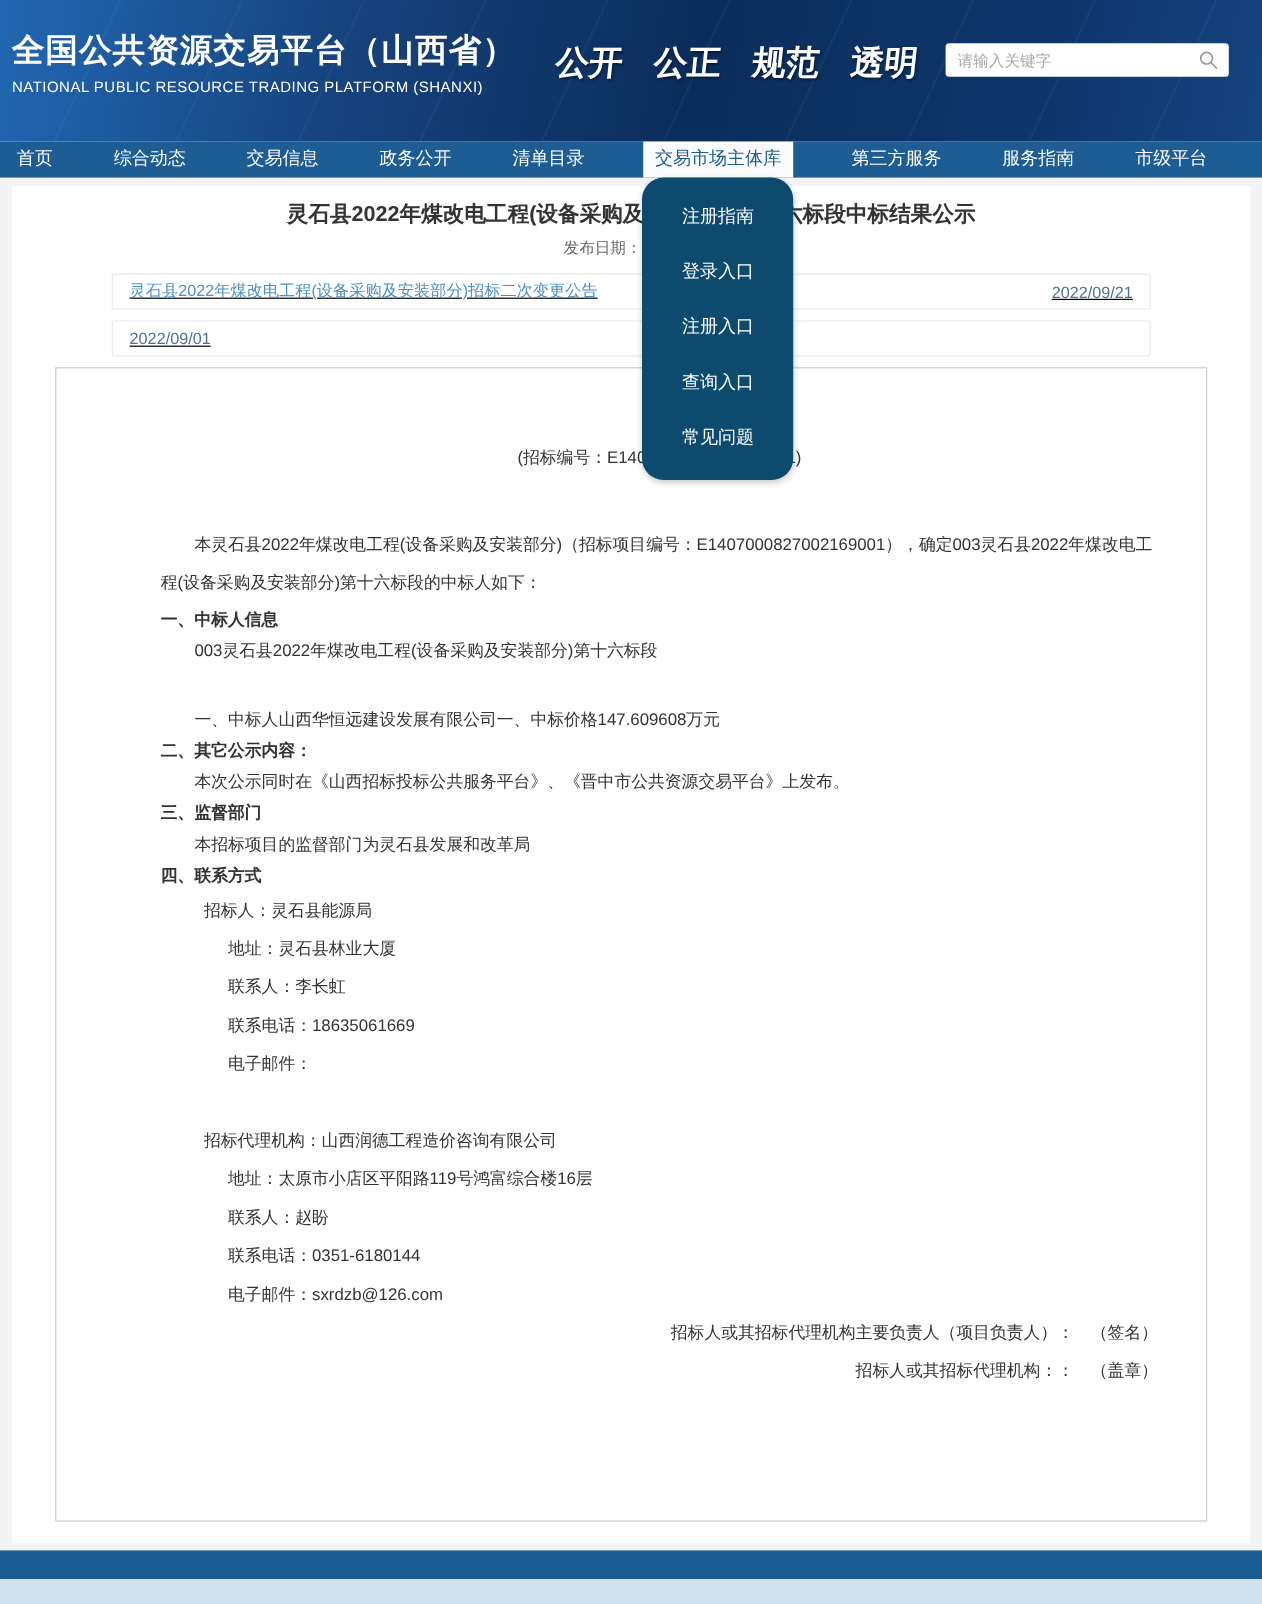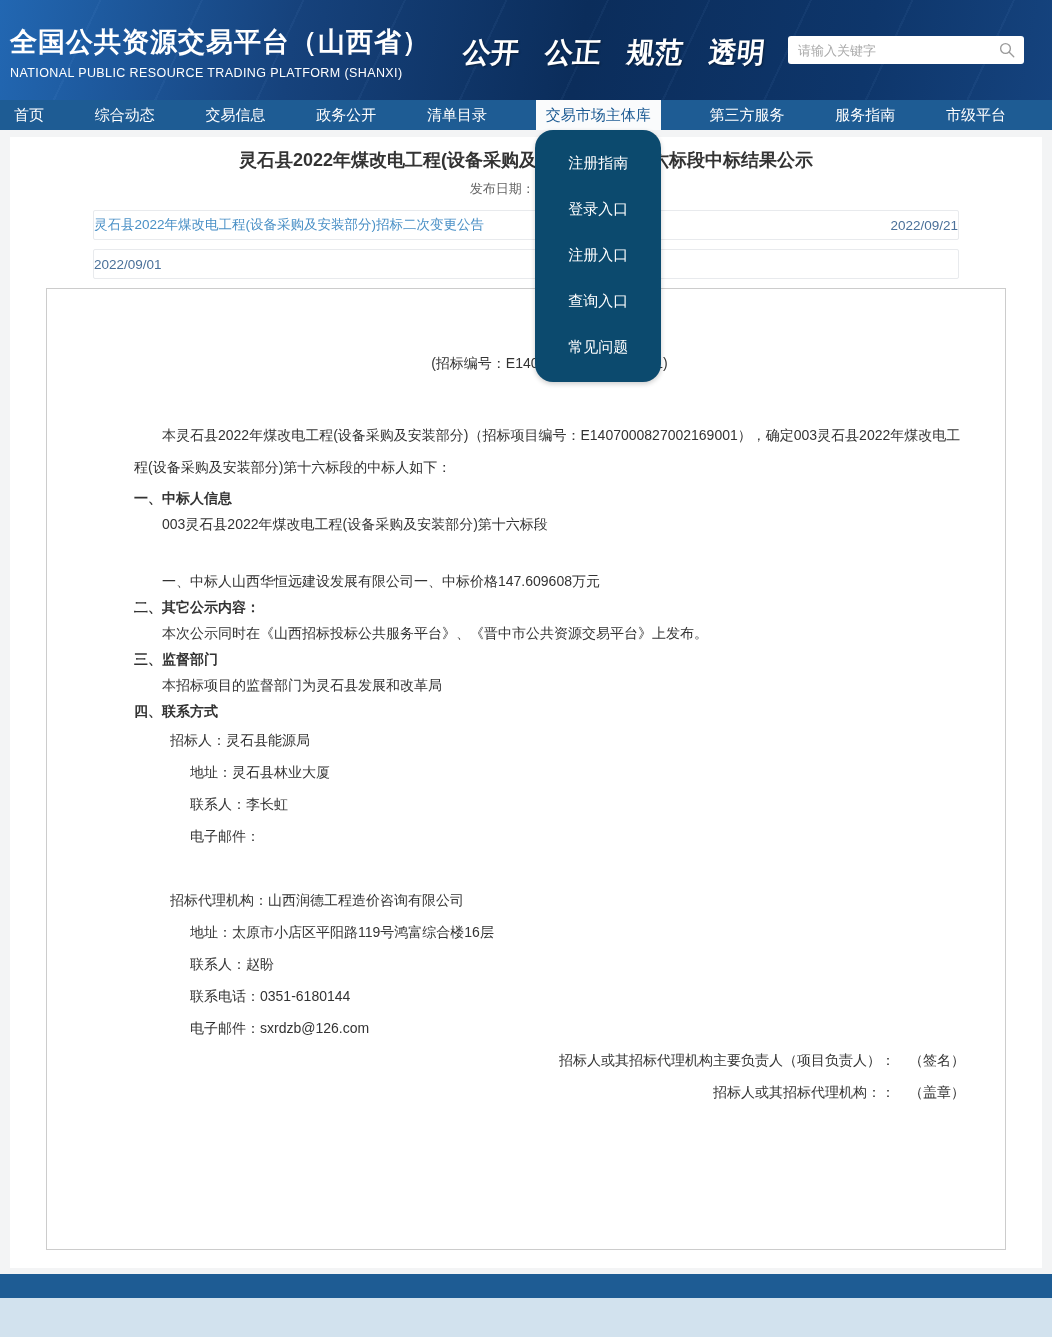--- a/index.html
+++ b/index.html
@@ -4,21 +4,21 @@
 <style>
   * { margin:0; padding:0; box-sizing:border-box; }
   html,body { width:1052px; }
   body {
     background:#f3f4f5;
     font-family:"Liberation Sans","DejaVu Sans",sans-serif;
     position:relative;
   }
   
   .top-header {
-    height:100px; position:relative; overflow:hidden;
+    height:118px; position:relative; overflow:hidden;
     background:
       repeating-linear-gradient(115deg, transparent 0 90px, rgba(140,190,255,0.05) 90px 92px),
       linear-gradient(100deg,#2267b2 0%,#16427c 28%,#0b2d5b 55%,#0e366b 82%,#15437e 100%);
     padding-left: 41px;
   }
   .brand { position:absolute; left:10px; top:24px; color:#fff; }
   .brand-title { font-size:27px; font-weight:bold; letter-spacing:1px; }
   .brand-sub { font-size:12.5px; margin-top:6px; letter-spacing:0.4px; }
   .slogan {
     position:absolute; left:463px; top:34px; display:flex; gap:26px;
@@ -49,21 +49,21 @@
   }
   .dropdown-item { display:block; text-align:center; color:#fff; font-size:15px; padding:8px 0; cursor:pointer; }
   
   .panel { width:1032px; margin:7px auto 0; background:#fff; min-height:1131px; padding-top:12px; position:relative; z-index:1; }
   .page-title { text-align:center; font-size:18px; font-weight:bold; color:#333; line-height:22px; }
   .pub-date { text-align:center; font-size:13px; color:#666; margin-top:9px; }
   .related { width:866px; margin:12px auto 0; }
   .rel-row {
     height:30px; border:1px solid #e8eaed; border-radius:2px; margin-bottom:9px;
     display:flex; justify-content:space-between; align-items:center;
-    padding:0 0; background:#fff; cursor:pointer;
+    padding:0 14px; background:#fff; cursor:pointer;text-decoration:underline;
   }
   .rel-link { font-size:13.5px; color:#4a90c6; text-decoration:none; }
   .rel-date { font-size:13.5px; color:#4a7099; }
   
   .doc-box {
     width:960px; height:962px; margin:0 auto; border:1px solid #ccc;
     padding:64px 40px 0 87px; font-size:14px; color:#333;
   }
   .doc-center { text-align:center; margin-bottom:46px; line-height:20px; }
   .para-intro { line-height:32px; text-indent:2em; margin-bottom:2px; }
@@ -152,20 +152,21 @@
 
     <div class="h-sec">三、监督部门</div>
     <div class="sub">本招标项目的监督部门为灵石县发展和改革局</div>
 
     <div class="h-sec">四、联系方式</div>
 
     <div class="contact-block">
       <div class="cl cl-name">招标人：灵石县能源局</div>
       <div class="cl cl-sub">地址：灵石县林业大厦</div>
       <div class="cl cl-sub">联系人：李长虹</div>
+      <div class="cl cl-sub">联系电话：18635061669</div>
       <div class="cl cl-sub">电子邮件：</div>
     </div>
 
     <div class="contact-block agency-block">
       <div class="cl cl-name">招标代理机构：山西润德工程造价咨询有限公司</div>
       <div class="cl cl-sub">地址：太原市小店区平阳路119号鸿富综合楼16层</div>
       <div class="cl cl-sub">联系人：赵盼</div>
       <div class="cl cl-sub">联系电话：0351-6180144</div>
       <div class="cl cl-sub">电子邮件：sxrdzb@126.com</div>
     </div>

